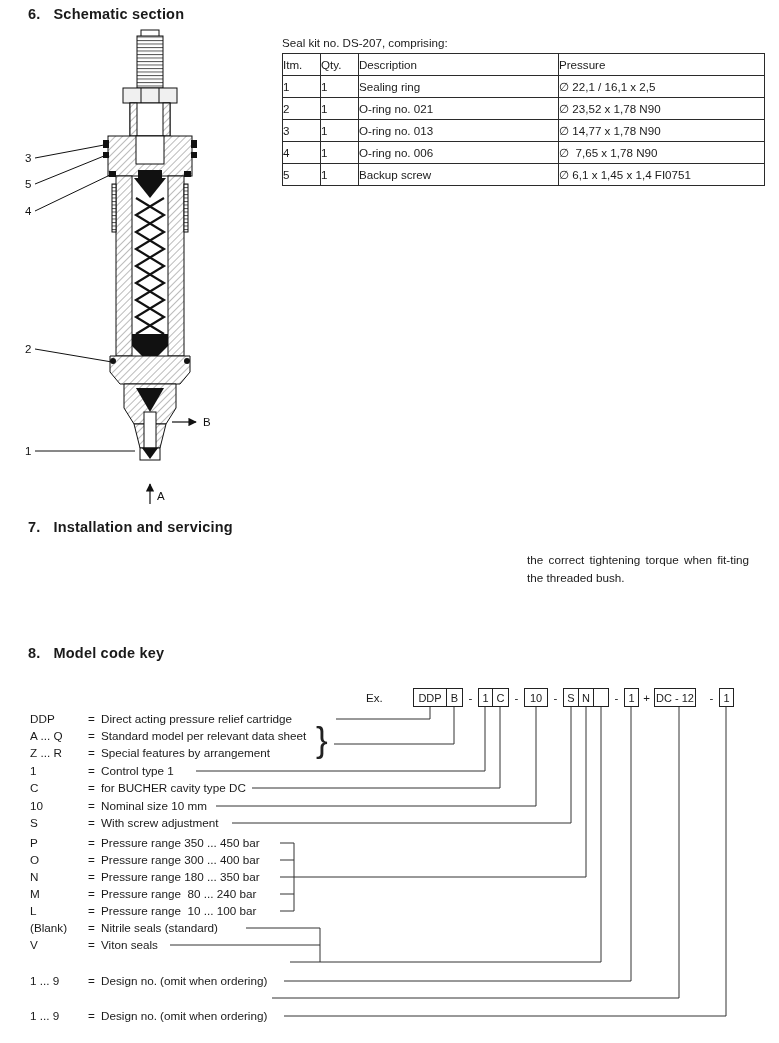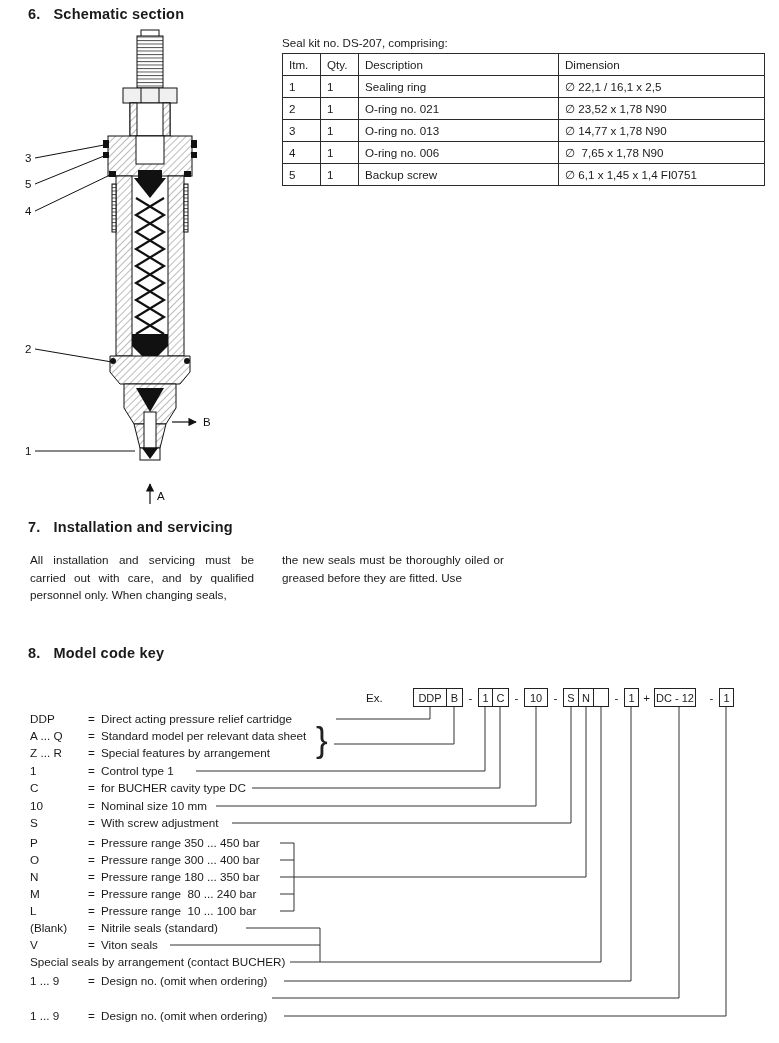--- a/index.html
+++ b/index.html
@@ -6,21 +6,21 @@
   html,body { background:#fff; }
   #page {
     position:relative; width:779px; height:1043px; background:#fff;
     font-family:"Liberation Sans", sans-serif; color:#1a1a1a; overflow:hidden;
   }
   .sec-heading { position:absolute; display:flex; gap:13px; font-size:14.5px; font-weight:bold; letter-spacing:.2px; }
   .table-caption { position:absolute; font-size:11.6px;text-align:center; }
   table.sealkit { position:absolute; border-collapse:collapse; font-size:11.6px; table-layout:fixed; }
   .sealkit th, .sealkit td {
     border:1px solid #2b2b2b; font-weight:normal; text-align:left;
-    padding:3px 6px; height:22px; white-space:pre; overflow:hidden;
+    padding:3px 0; height:22px; white-space:pre; overflow:hidden;
   }
   .para { position:absolute; font-size:11.7px; line-height:17.5px; text-align:justify; }
   .krow { position:absolute; left:30px; display:flex; font-size:11.7px; line-height:14px; height:14px; }
   .kcode { width:58px; white-space:pre; }
   .keq { width:13px; }
   .ktext { white-space:pre; }
   .mbox {
     position:absolute; top:688px; height:19px; border:1px solid #222; background:#fff;
     font-size:11px; display:flex; align-items:center; justify-content:center; white-space:pre;
   }
@@ -142,21 +142,21 @@
       <col style="width:38px">
         <col style="width:38px">
         <col style="width:200px">
         <col style="width:206px">
     </colgroup>
     <thead>
       <tr>
         <th>Itm.</th>
         <th>Qty.</th>
         <th>Description</th>
-        <th>Dimension</th>
+        <th>Pressure</th>
       </tr>
     </thead>
     <tbody>
       <tr>
         <td>1</td>
         <td>1</td>
         <td>Sealing ring</td>
         <td>∅ 22,1 / 16,1 x 2,5</td>
       </tr>
       <tr>
@@ -183,22 +183,21 @@
         <td>Backup screw</td>
         <td>∅ 6,1 x 1,45 x 1,4 FI0751</td>
       </tr>
     </tbody>
   </table>
 
   <div class="sec-heading" style="left:28px;top:519px">
     <span>7.</span>
     <span>Installation and servicing</span>
   </div>
-  <p class="para" style="left:30px;top:551px;width:224px">All installation and servicing must be carried out with care, and by qualified personnel only. When changing seals,</p>
-  <p class="para" style="left:282px;top:551px;width:222px">the new seals must be thoroughly oiled or greased before they are fitted. Use</p>
+  <p class="para" style="left:527px;top:551px;width:222px">the correct tightening torque when fit-ting the threaded bush.</p>
 
   <div class="sec-heading" style="left:28px;top:645px">
     <span>8.</span>
     <span>Model code key</span>
   </div>
 
   <svg id="connectors" width="779" height="1043" viewBox="0 0 779 1043">
     <g fill="none" stroke="#333" stroke-width="1">
       <polyline points="336,719 430,719 430,707"></polyline>
       <polyline points="334,744 454,744 454,707"></polyline>
@@ -306,23 +305,20 @@
   <div class="krow" style="top:921px">
     <span class="kcode">(Blank)</span>
     <span class="keq">=</span>
     <span class="ktext">Nitrile seals (standard)</span>
   </div>
   <div class="krow" style="top:938px">
     <span class="kcode">V</span>
     <span class="keq">=</span>
     <span class="ktext">Viton seals</span>
   </div>
-  <div class="krow" style="top:955px">
-    <span class="ktext">Special seals by arrangement (contact BUCHER)</span>
-  </div>
   <div class="krow" style="top:974px">
     <span class="kcode">1 ... 9</span>
     <span class="keq">=</span>
     <span class="ktext">Design no. (omit when ordering)</span>
   </div>
   <div class="krow" style="top:1040px">
     <span class="ktext">Line- and manifold-mounting body (G 1/2")</span>
   </div>
   <div class="krow" style="top:1009px">
     <span class="kcode">1 ... 9</span>

